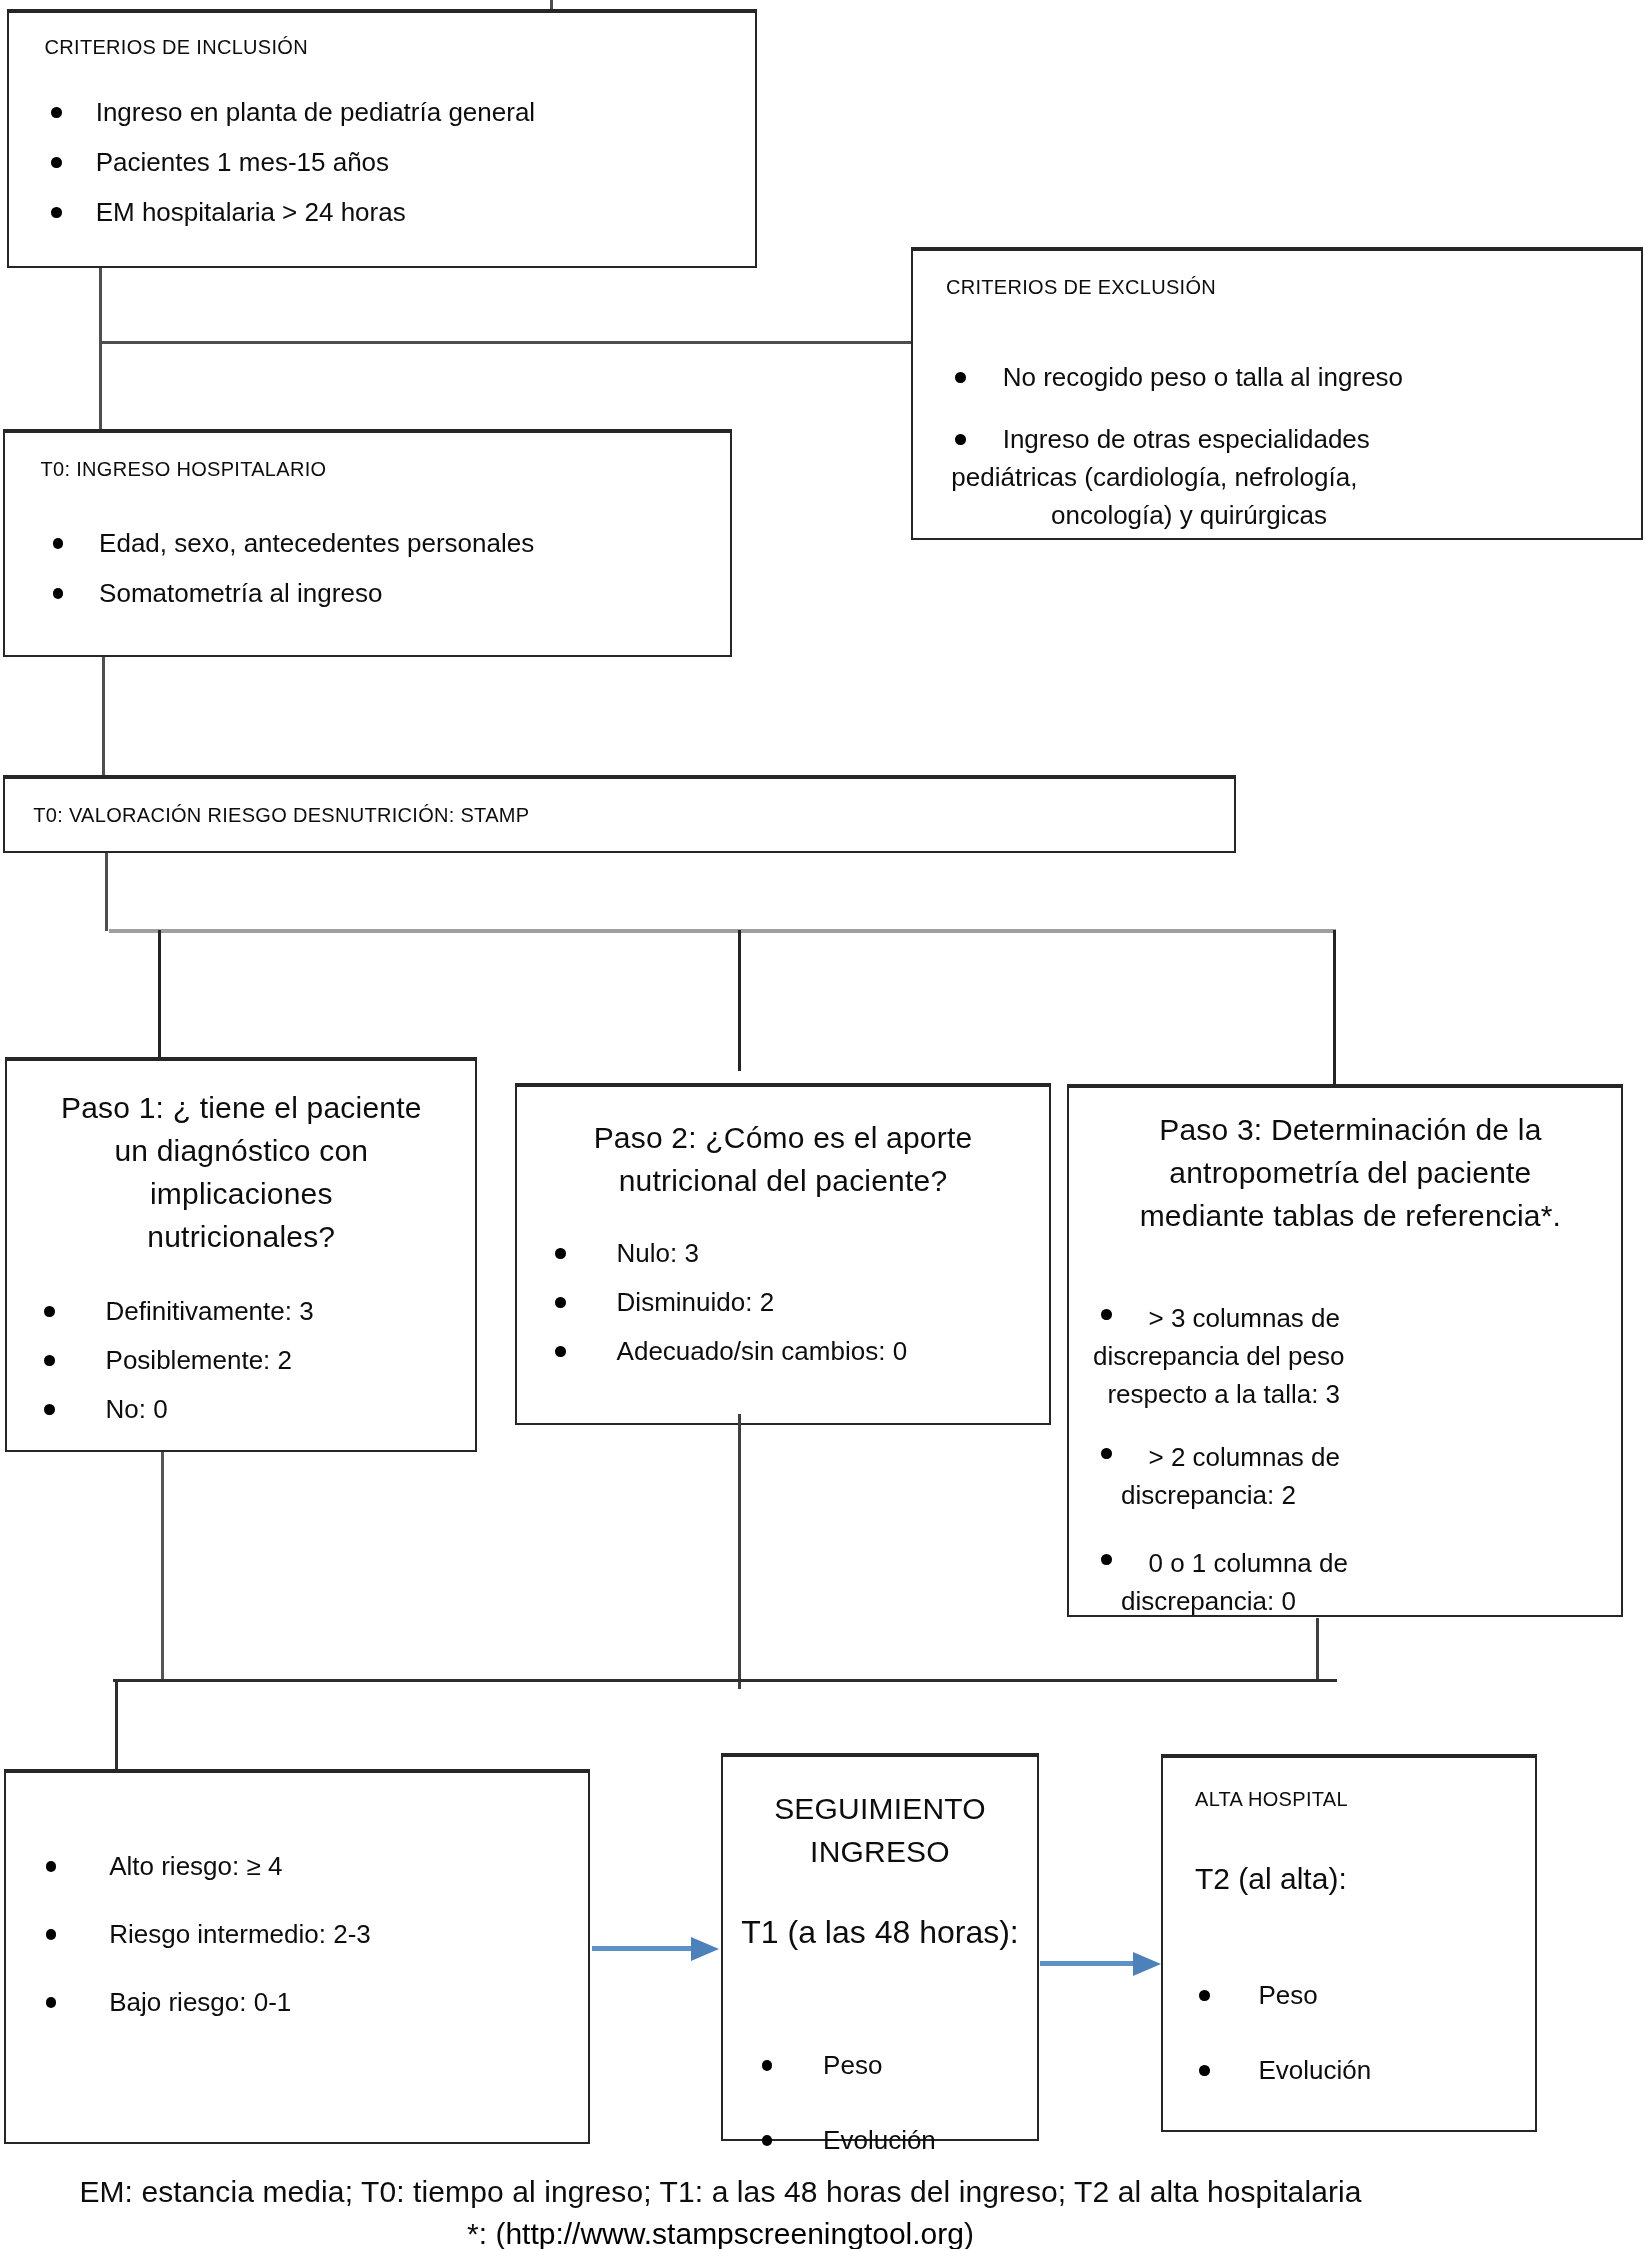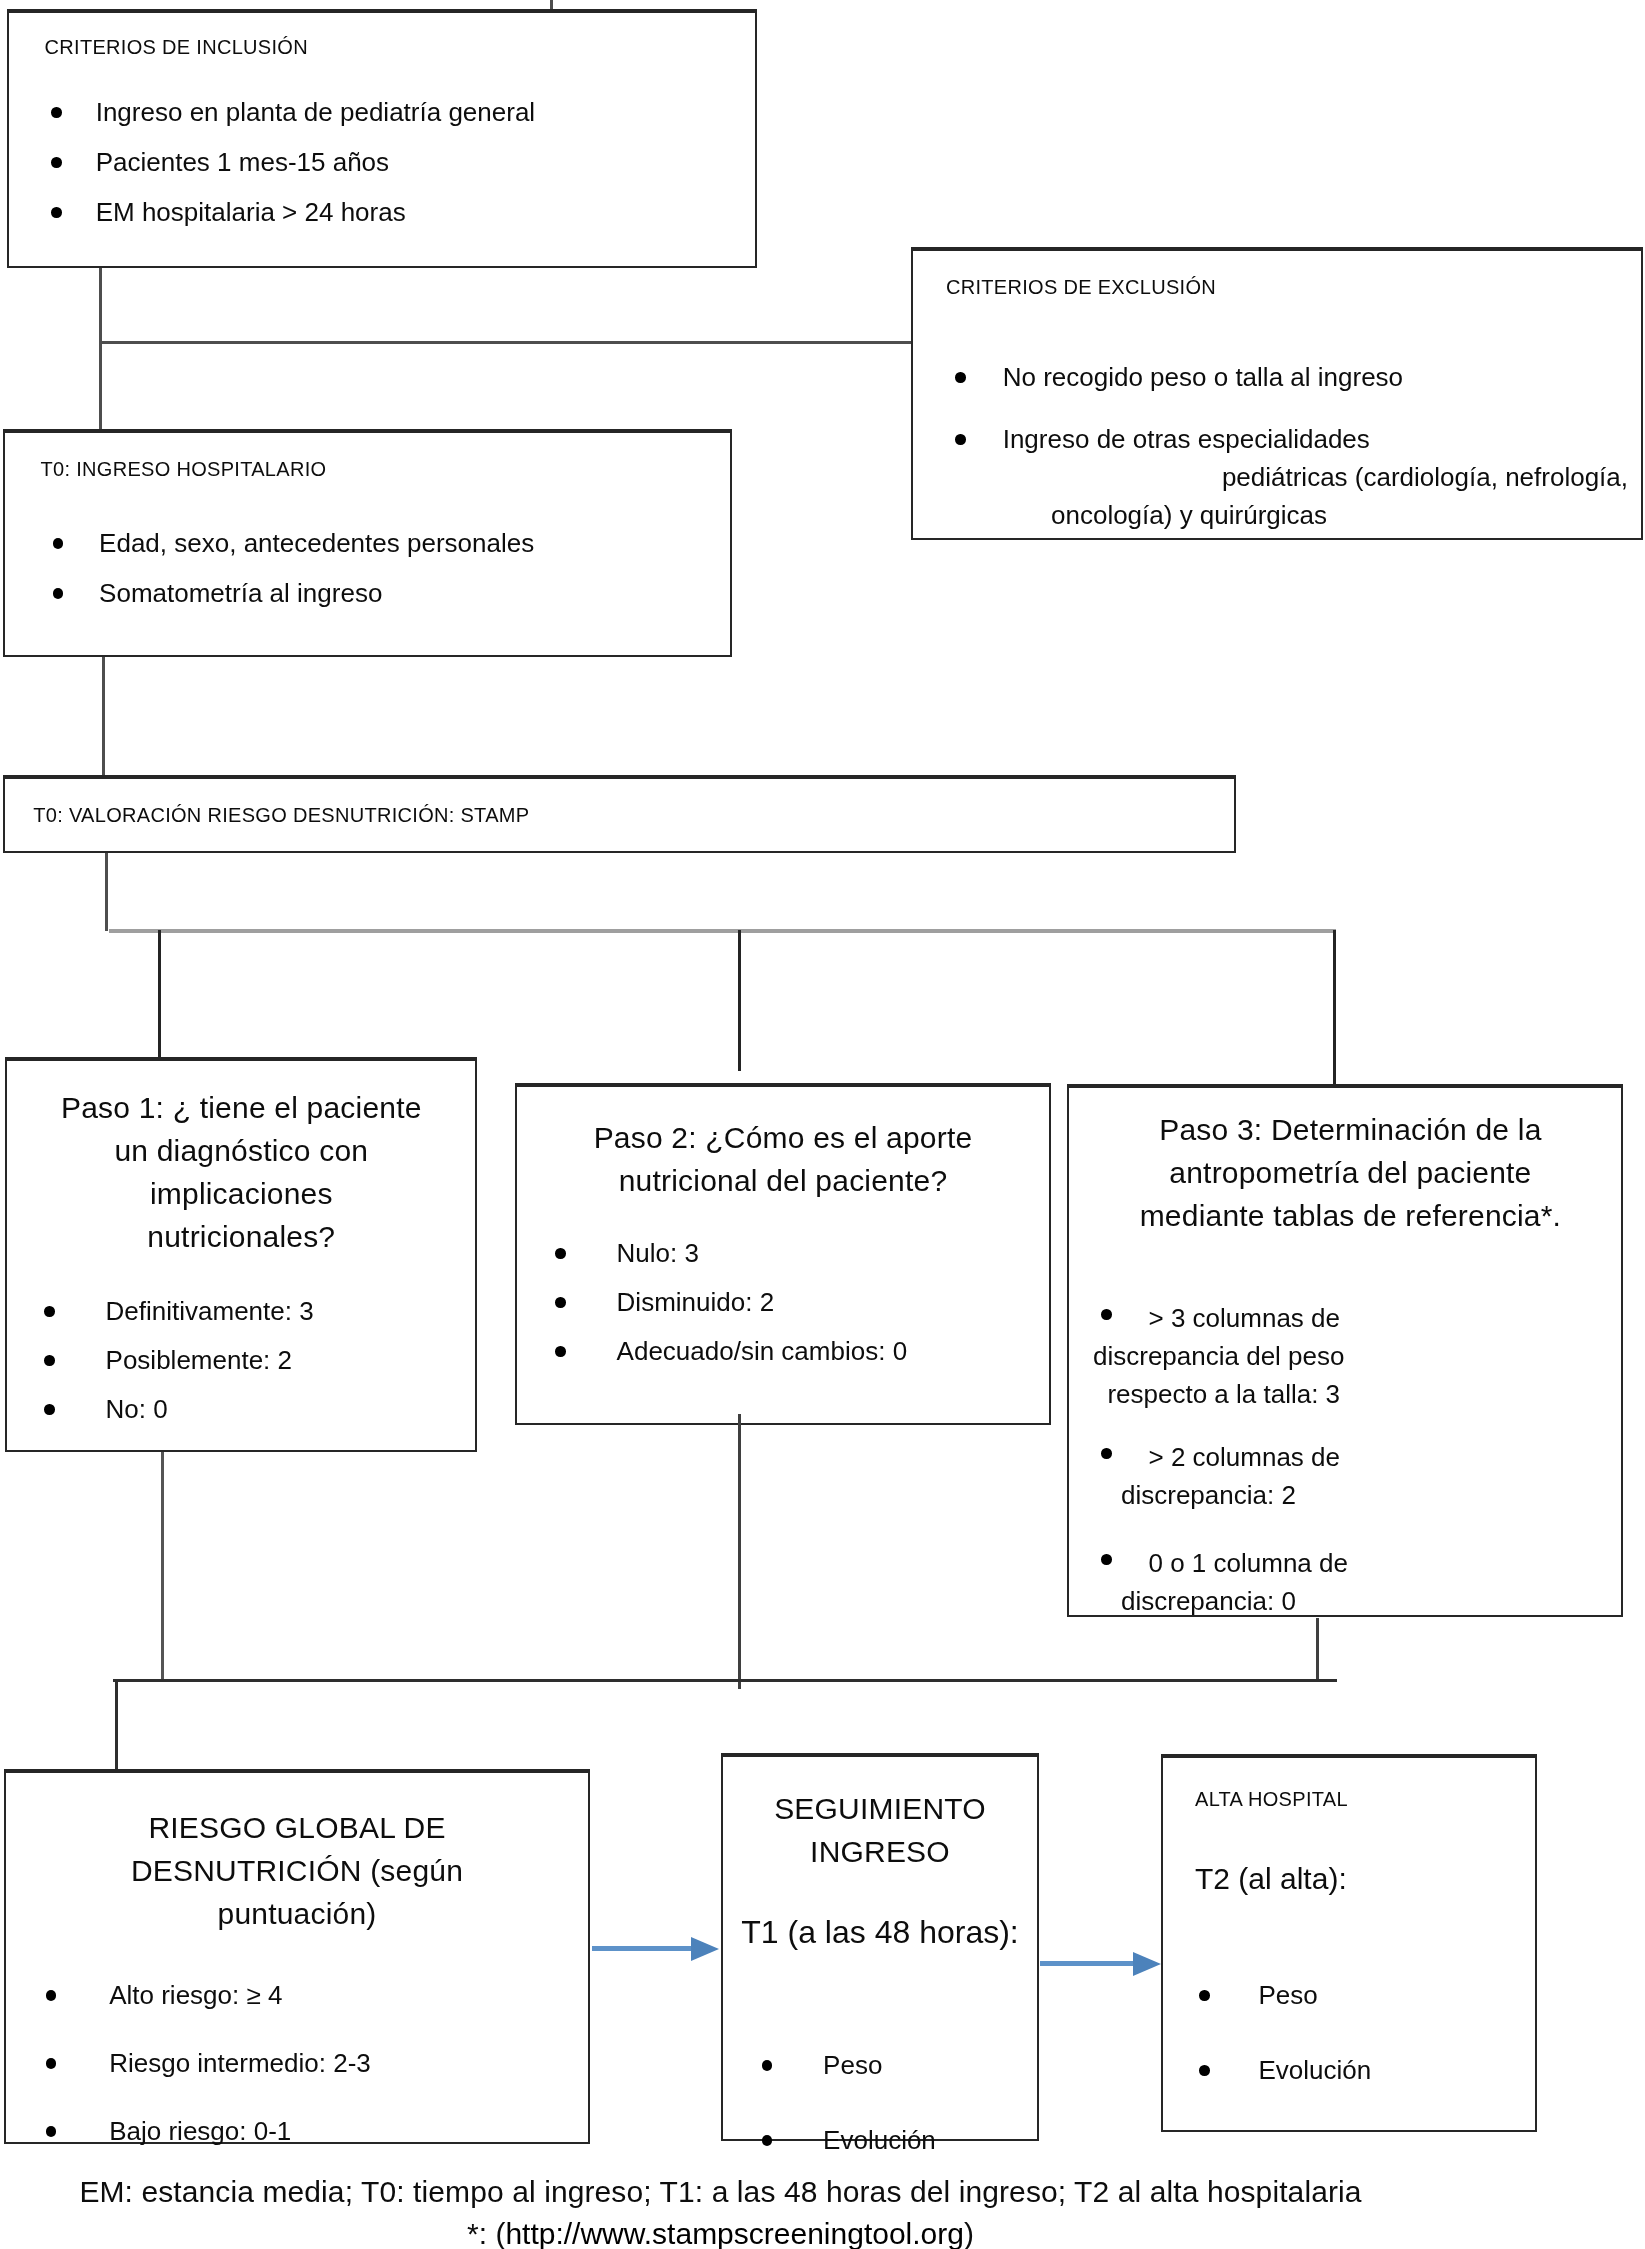--- a/index.html
+++ b/index.html
@@ -124,21 +124,21 @@
     <div class="title">CRITERIOS DE EXCLUSIÓN</div>
     <div class="list">
       <div class="li">
         <span class="dot"></span>
         <span class="txt">No recogido peso o talla al ingreso</span>
       </div>
       <div class="li" style="margin-bottom:8px;">
         <span class="dot"></span>
         <span class="txt">Ingreso de otras especialidades</span>
       </div>
-      <div class="cont" style="margin-left:5.3px;margin-bottom:8px;text-align:right;">pediátricas (cardiología, nefrología,</div>
+      <div class="cont" style="margin-left:5.3px;margin-bottom:8px;">pediátricas (cardiología, nefrología,</div>
       <div class="cont" style="margin-left:105px;">oncología) y quirúrgicas</div>
     </div>
   </div>
 
   <div class="box" id="box-t0">
     <div class="title">T0: INGRESO HOSPITALARIO</div>
     <div class="list">
       <div class="li">
         <span class="dot"></span>
         <span class="txt">Edad, sexo, antecedentes personales</span>
@@ -238,25 +238,20 @@
     </div>
   </div>
 
   <div id="d-paso1-out" class="vline"></div>
   <div id="d-paso2-out" class="vline"></div>
   <div id="d-paso3-out" class="vline"></div>
   <div id="h-bottom" class="hline"></div>
   <div id="d-riesgo" class="vline"></div>
 
   <div class="box" id="box-riesgo">
-    <div class="tcenter">
-      <div class="tline">RIESGO GLOBAL DE</div>
-      <div class="tline">DESNUTRICIÓN (según</div>
-      <div class="tline">puntuación)</div>
-    </div>
     <div class="list">
       <div class="li">
         <span class="dot"></span>
         <span class="txt">Alto riesgo: ≥ 4</span>
       </div>
       <div class="li">
         <span class="dot"></span>
         <span class="txt">Riesgo intermedio: 2-3</span>
       </div>
       <div class="li">

